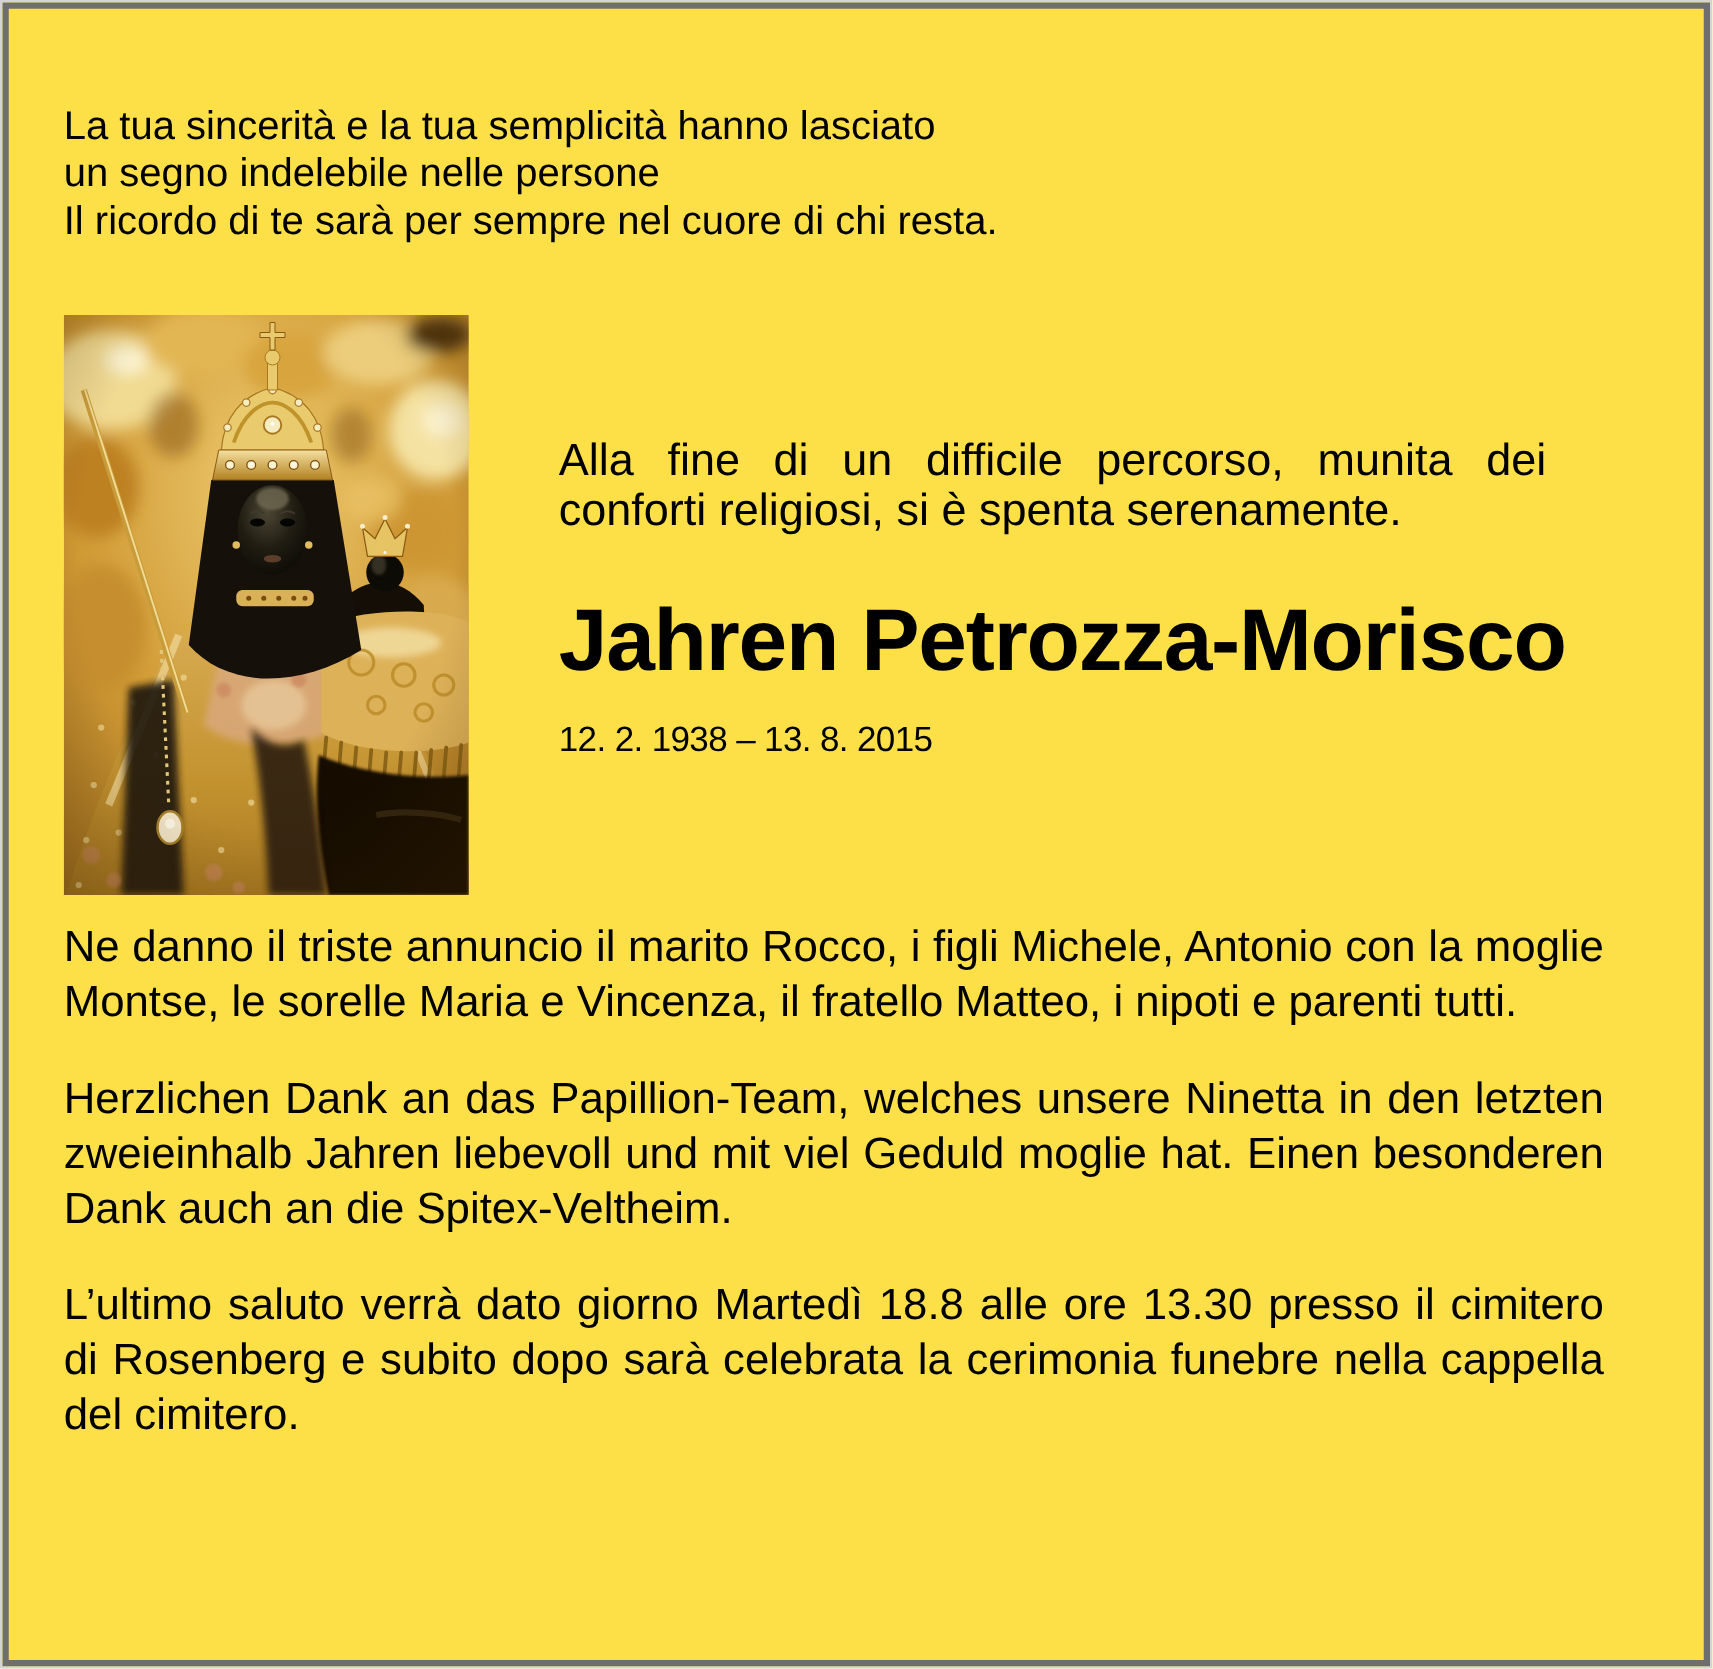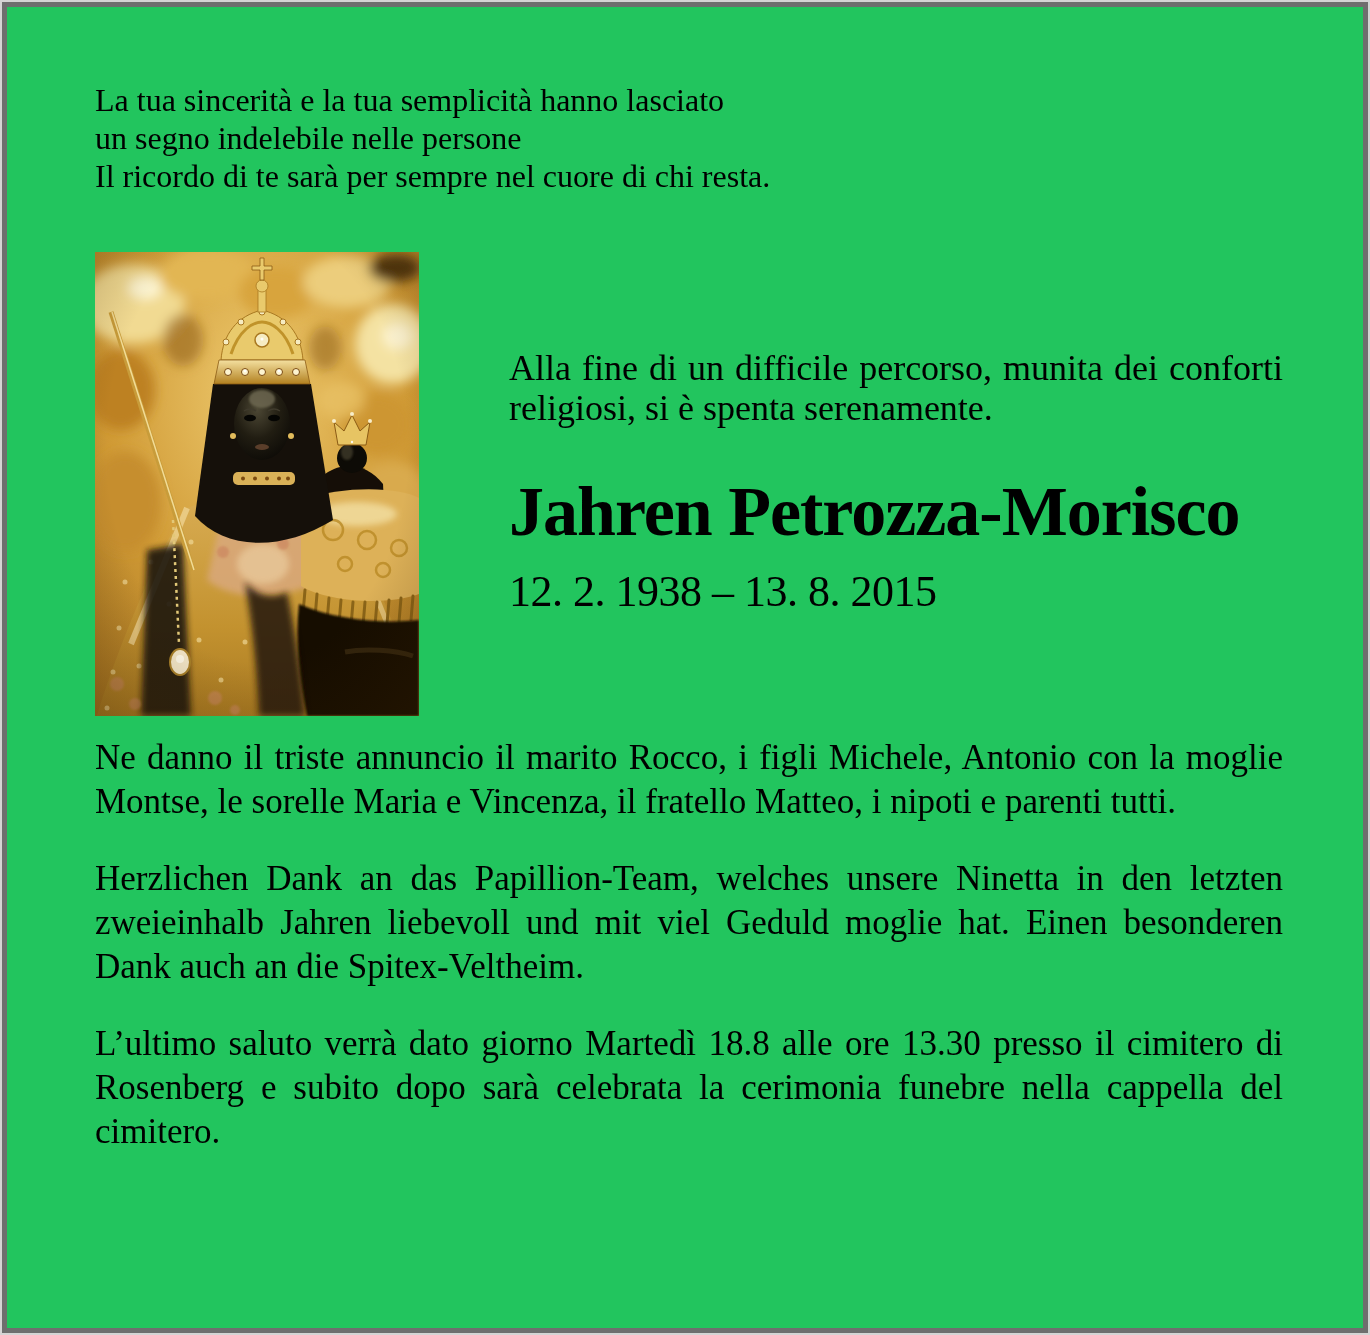--- a/index.html
+++ b/index.html
@@ -2,42 +2,42 @@
 <html><head>
 <meta charset="utf-8">
 <style>
   html, body { margin: 0; padding: 0; background: #ffffff; }
   .sheet {
     width: 1370px; height: 1335px; box-sizing: border-box;
     border: 2px solid #d4d4d4;
   }
   .sheet-inner {
     width: 100%; height: 100%; box-sizing: border-box;
-    border: 5px solid #6e6e6e; background: #22c55e;
-    padding: 74px 80px 0 88px; overflow: hidden;
-    font-family: Liberation Serif, serif;
+    border: 5px solid #6e6e6e; background: #fde047;
+    padding: 74px 80px 0 44px; overflow: hidden;
+    font-family: Liberation Sans, sans-serif;
     color: #000000;
   }
   .quote { font-size: 32px; line-height: 38px; }
   .quote div { white-space: nowrap; }
 
   .media-row { display: flex; margin-top: 57px; }
   .photo { width: 324px; height: 464px; flex: none; }
   .photo svg { display: block; }
 
-  .right-col { margin-left: 90px; width: 790px; }
+  .right-col { margin-left: 72px; width: 790px; }
   .intro {
     margin: 96px 0 0 0; font-size: 36px; line-height: 40px;
     text-align: justify;
   }
   .name {
     margin: 49px 0 0 0; font-size: 70px; line-height: 70px;
     font-weight: bold; letter-spacing: -1px; white-space: nowrap;
   }
-  .dates { margin-top: 22px; font-size: 44px; line-height: 46px; letter-spacing: -0.5px; }
+  .dates { margin-top: 22px; font-size: 28px; line-height: 46px; letter-spacing: -0.5px; }
 
   .para {
     font-size: 35px; line-height: 44px; text-align: justify;
     margin: 33px 0 0 0; hyphens: none;
   }
   .para.first { margin-top: 20px; }
 </style>
 </head>
 <body>
 

